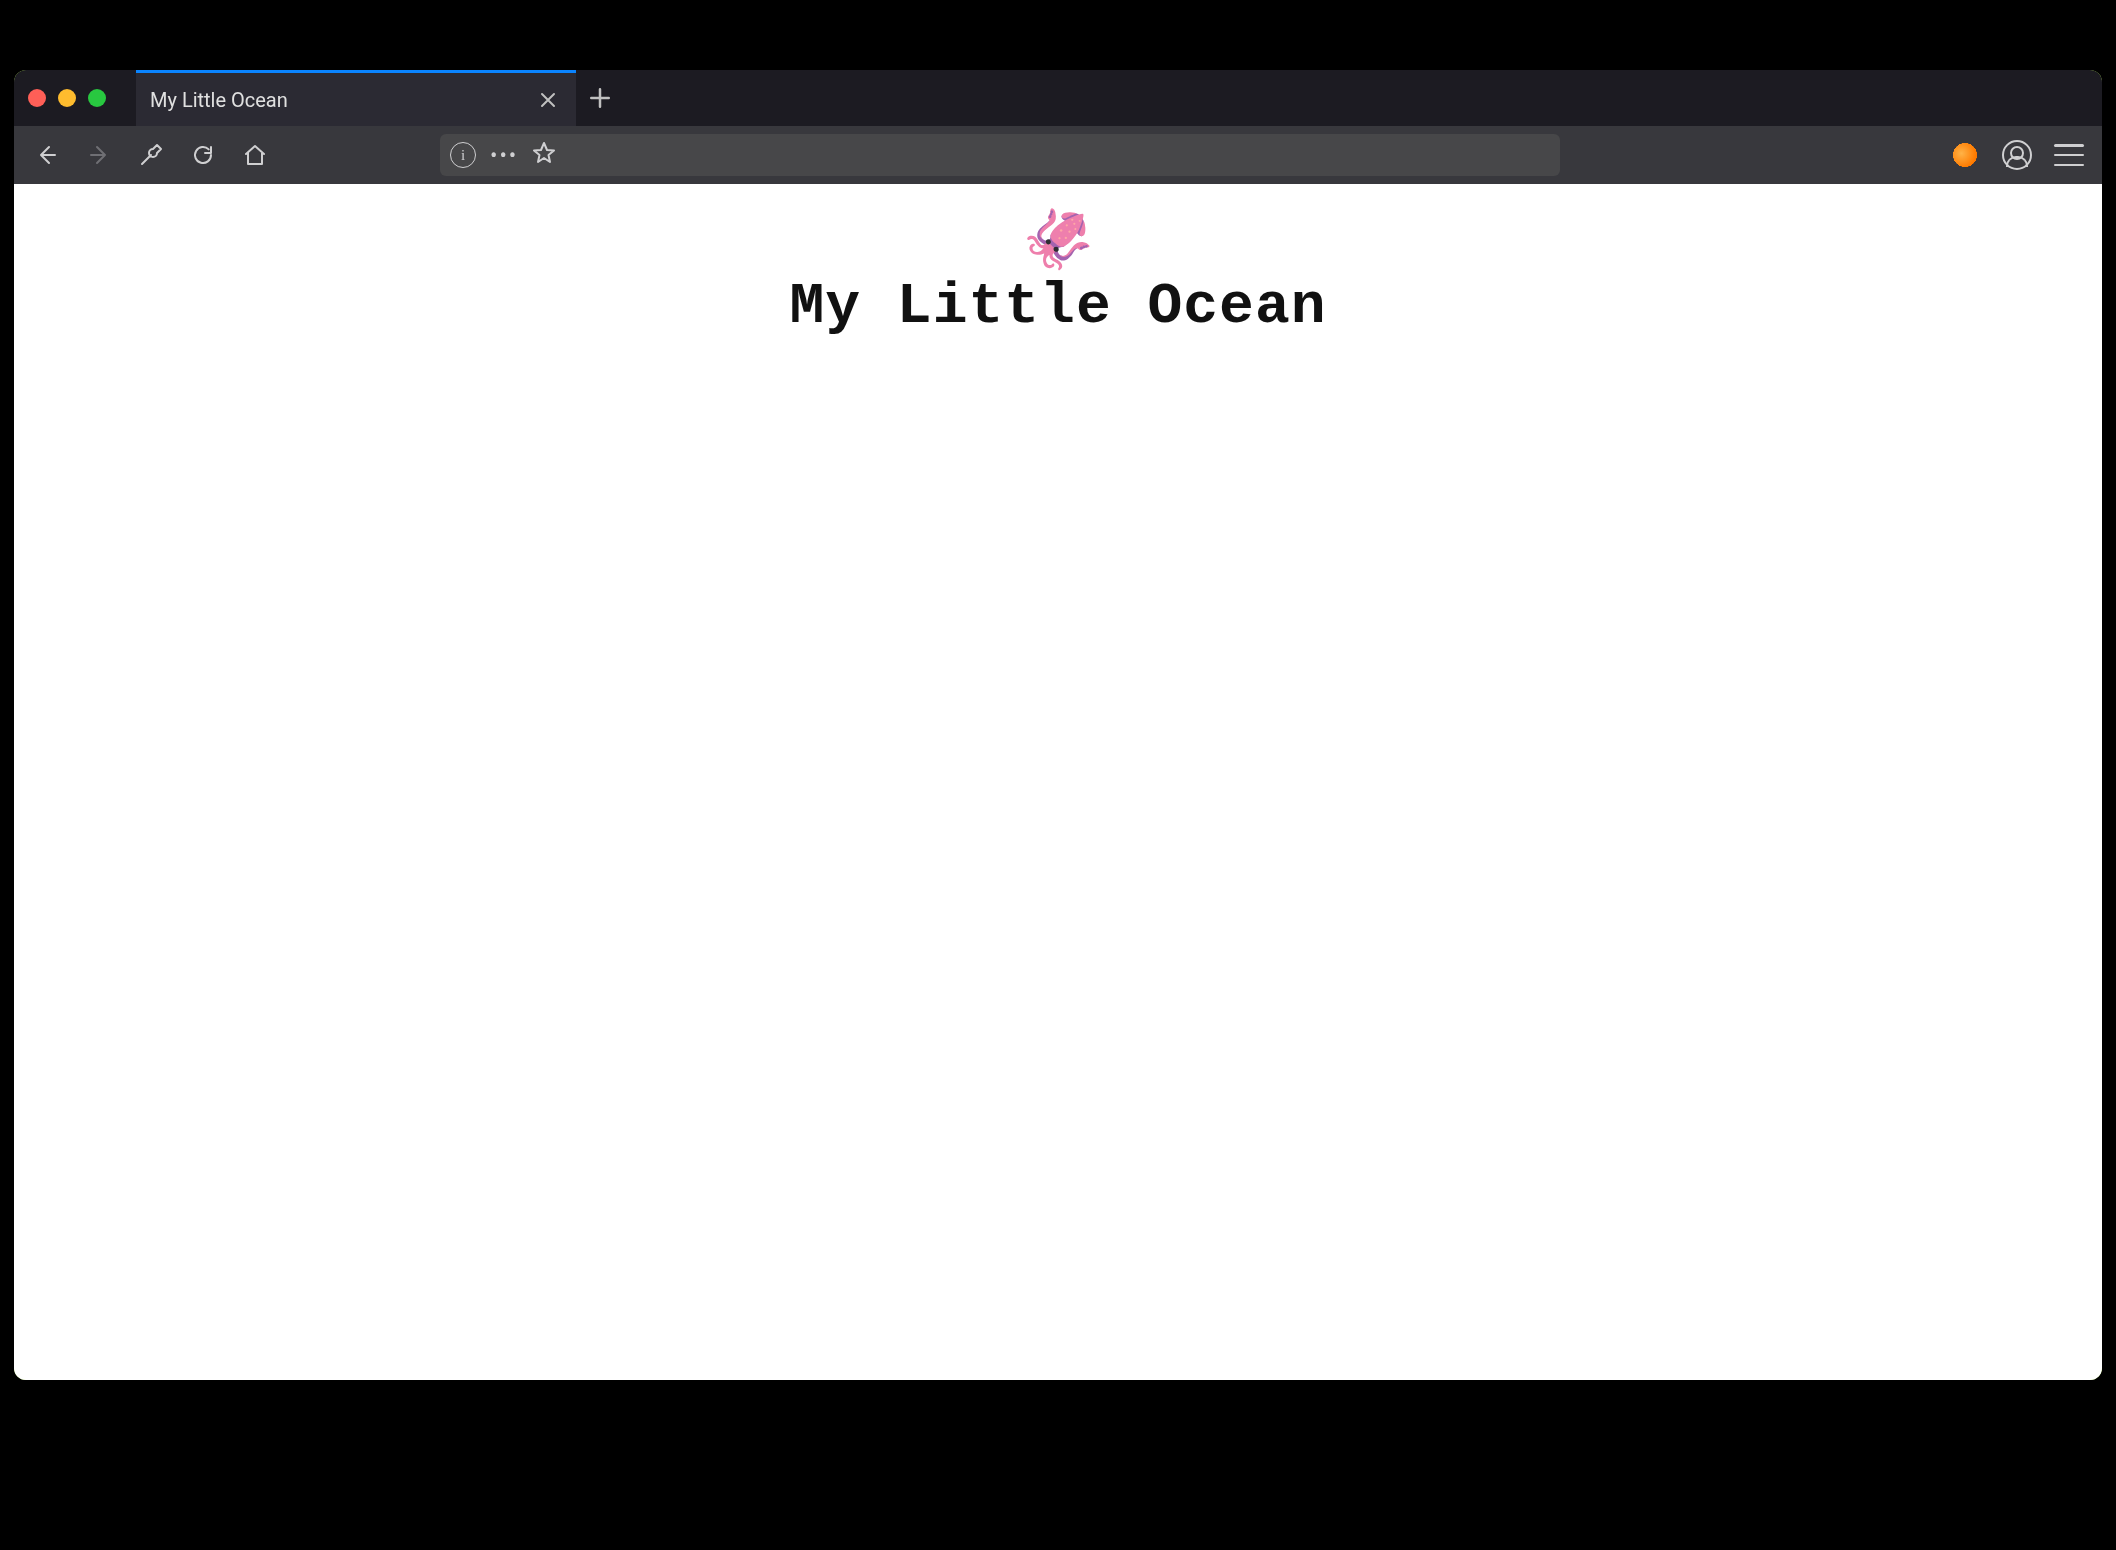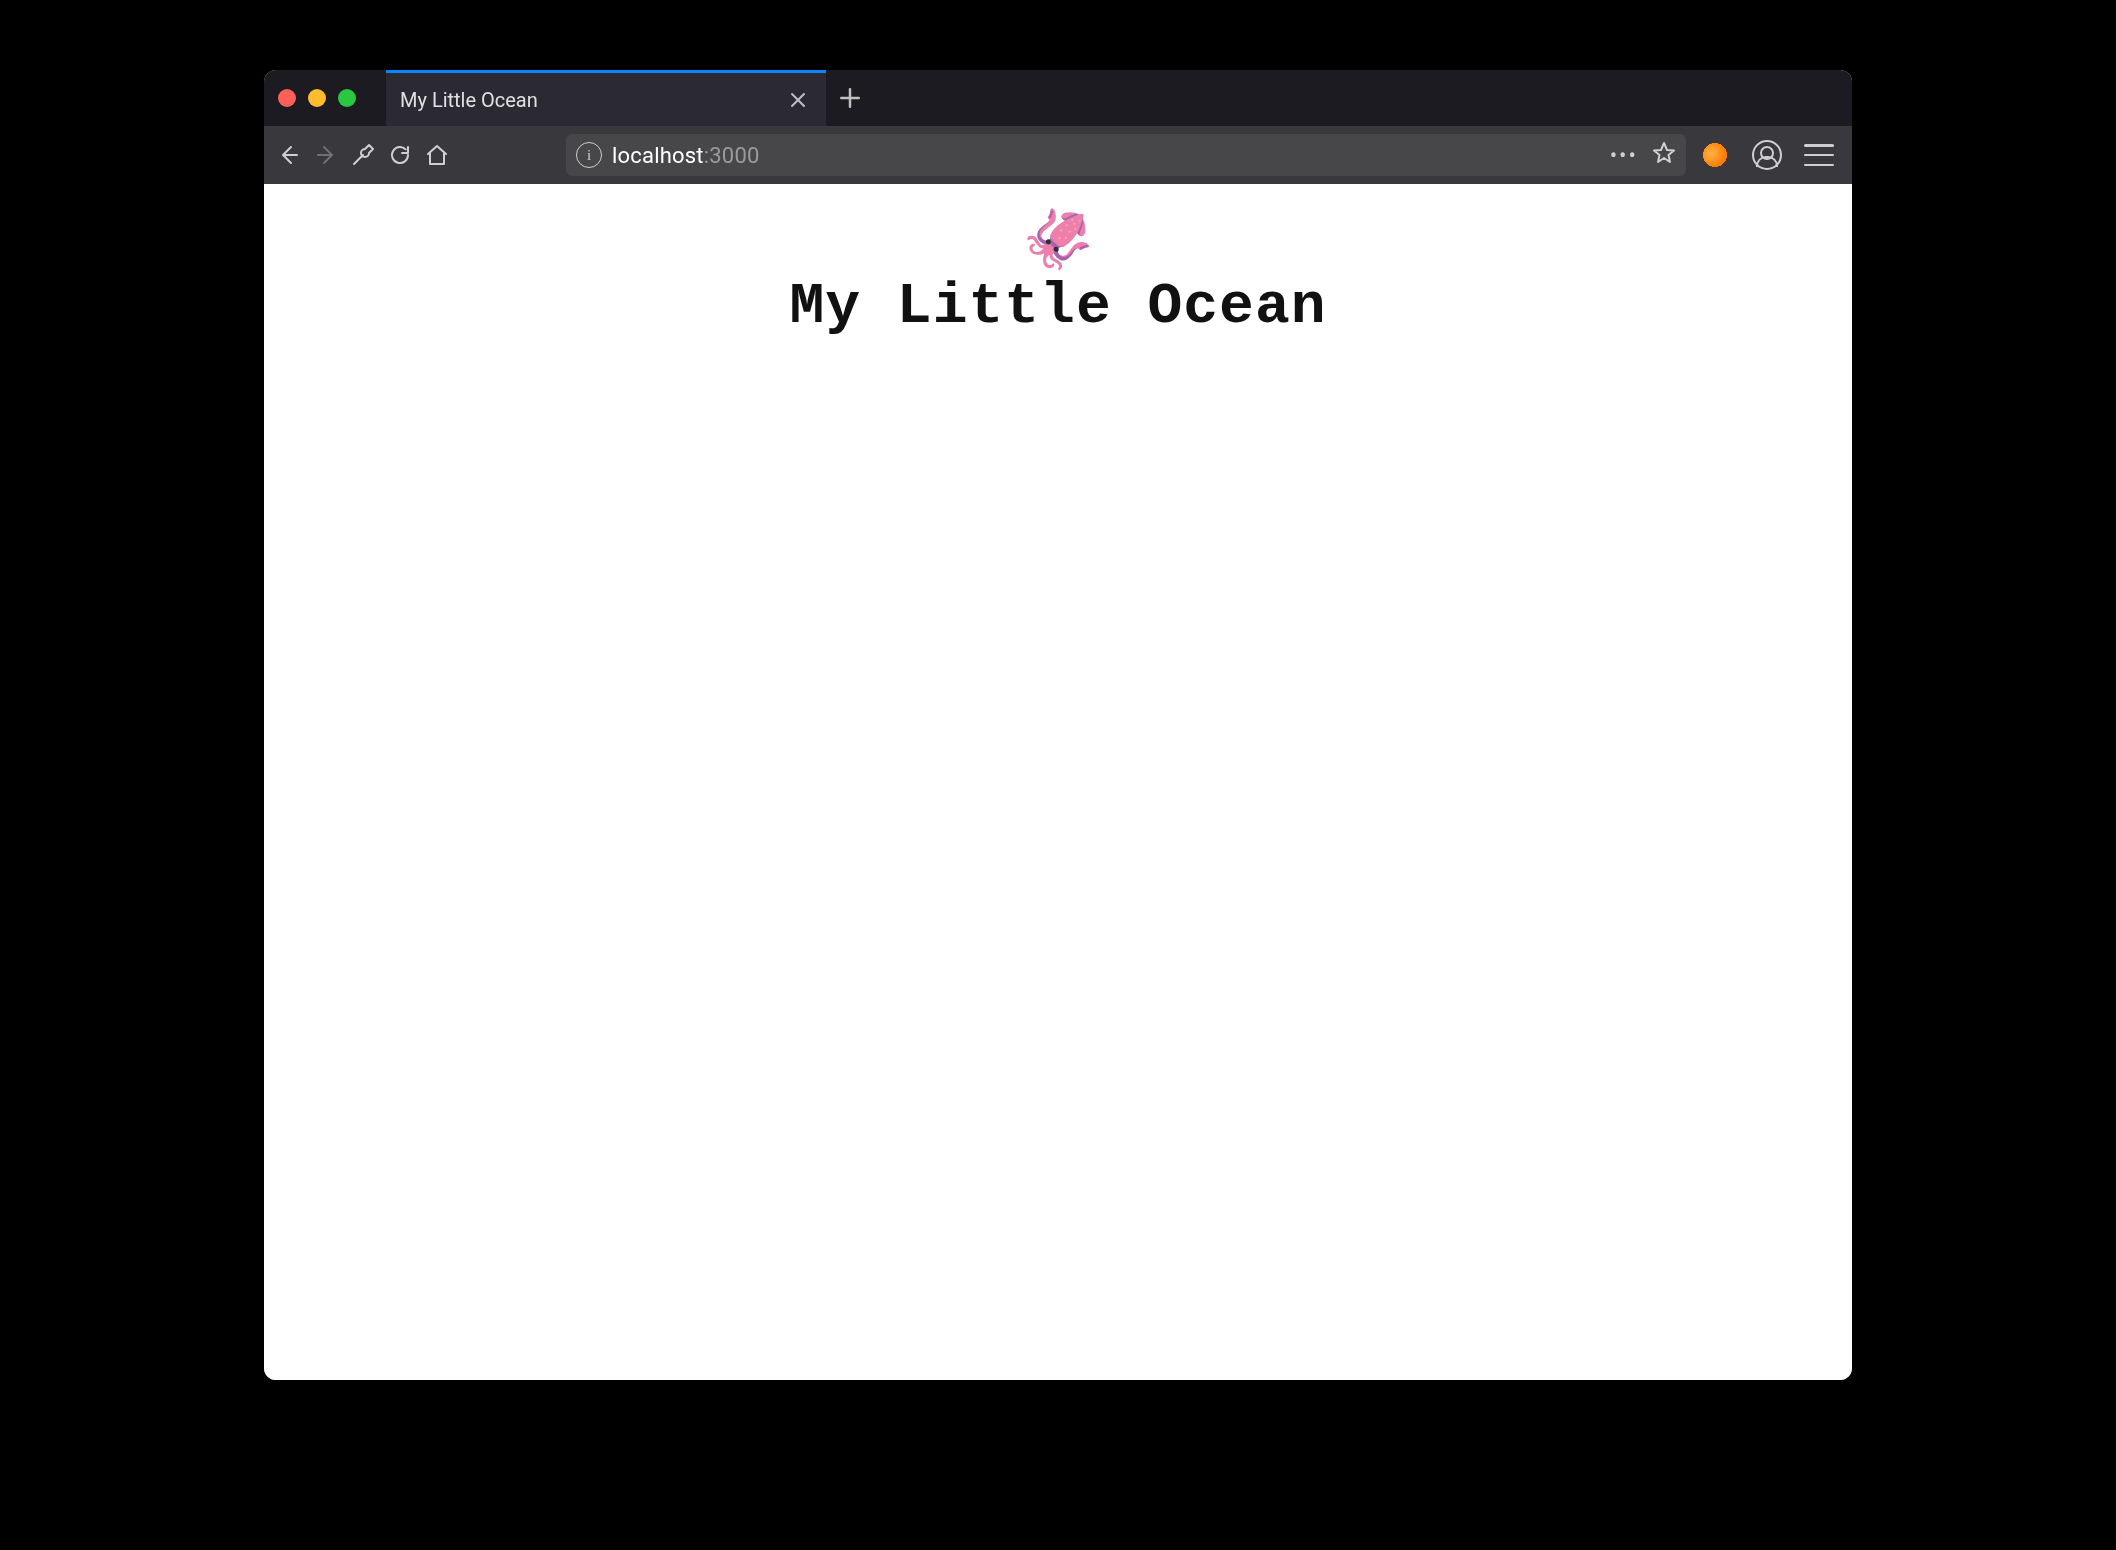--- a/index.html
+++ b/index.html
@@ -9,21 +9,21 @@
     font-family: -apple-system, BlinkMacSystemFont, "Segoe UI", Roboto, sans-serif;
     display: flex;
     align-items: flex-start;
     justify-content: center;
     padding-top: 70px;
     width: 2116px;
     height: 1550px;
     overflow: hidden;
   }
   .window {
-    width: 1588px;
+    width: 2088px;
     height: 1310px;
     background: #bef264;
     border-radius: 12px;
     overflow: hidden;
     box-shadow: 0 30px 80px rgba(0,0,0,0.6);
     display: flex;
     flex-direction: column;
   }
 
   
@@ -245,23 +245,20 @@
     <div class="tbtn">
       <svg viewBox="0 0 24 24">
           <path d="M3 11 L12 3 L21 11 M5 10 V21 H19 V10"></path>
         </svg>
     </div>
 
     <div class="spacer-sm"></div>
 
     <div class="urlbar">
       <span class="info">i</span>
-      <span class="addr">
-        <span class="host">localhost</span><span class="port">:3000</span>
-      </span>
       <span class="more">•••</span>
       <span class="star">
         <svg viewBox="0 0 24 24">
             <path d="M12 2 L15 9 L22 9.5 L16.5 14 L18 21 L12 17 L6 21 L7.5 14 L2 9.5 L9 9 Z"></path>
           </svg>
       </span>
     </div>
 
     <div class="toolbar-right">
       <div class="tbtn">

